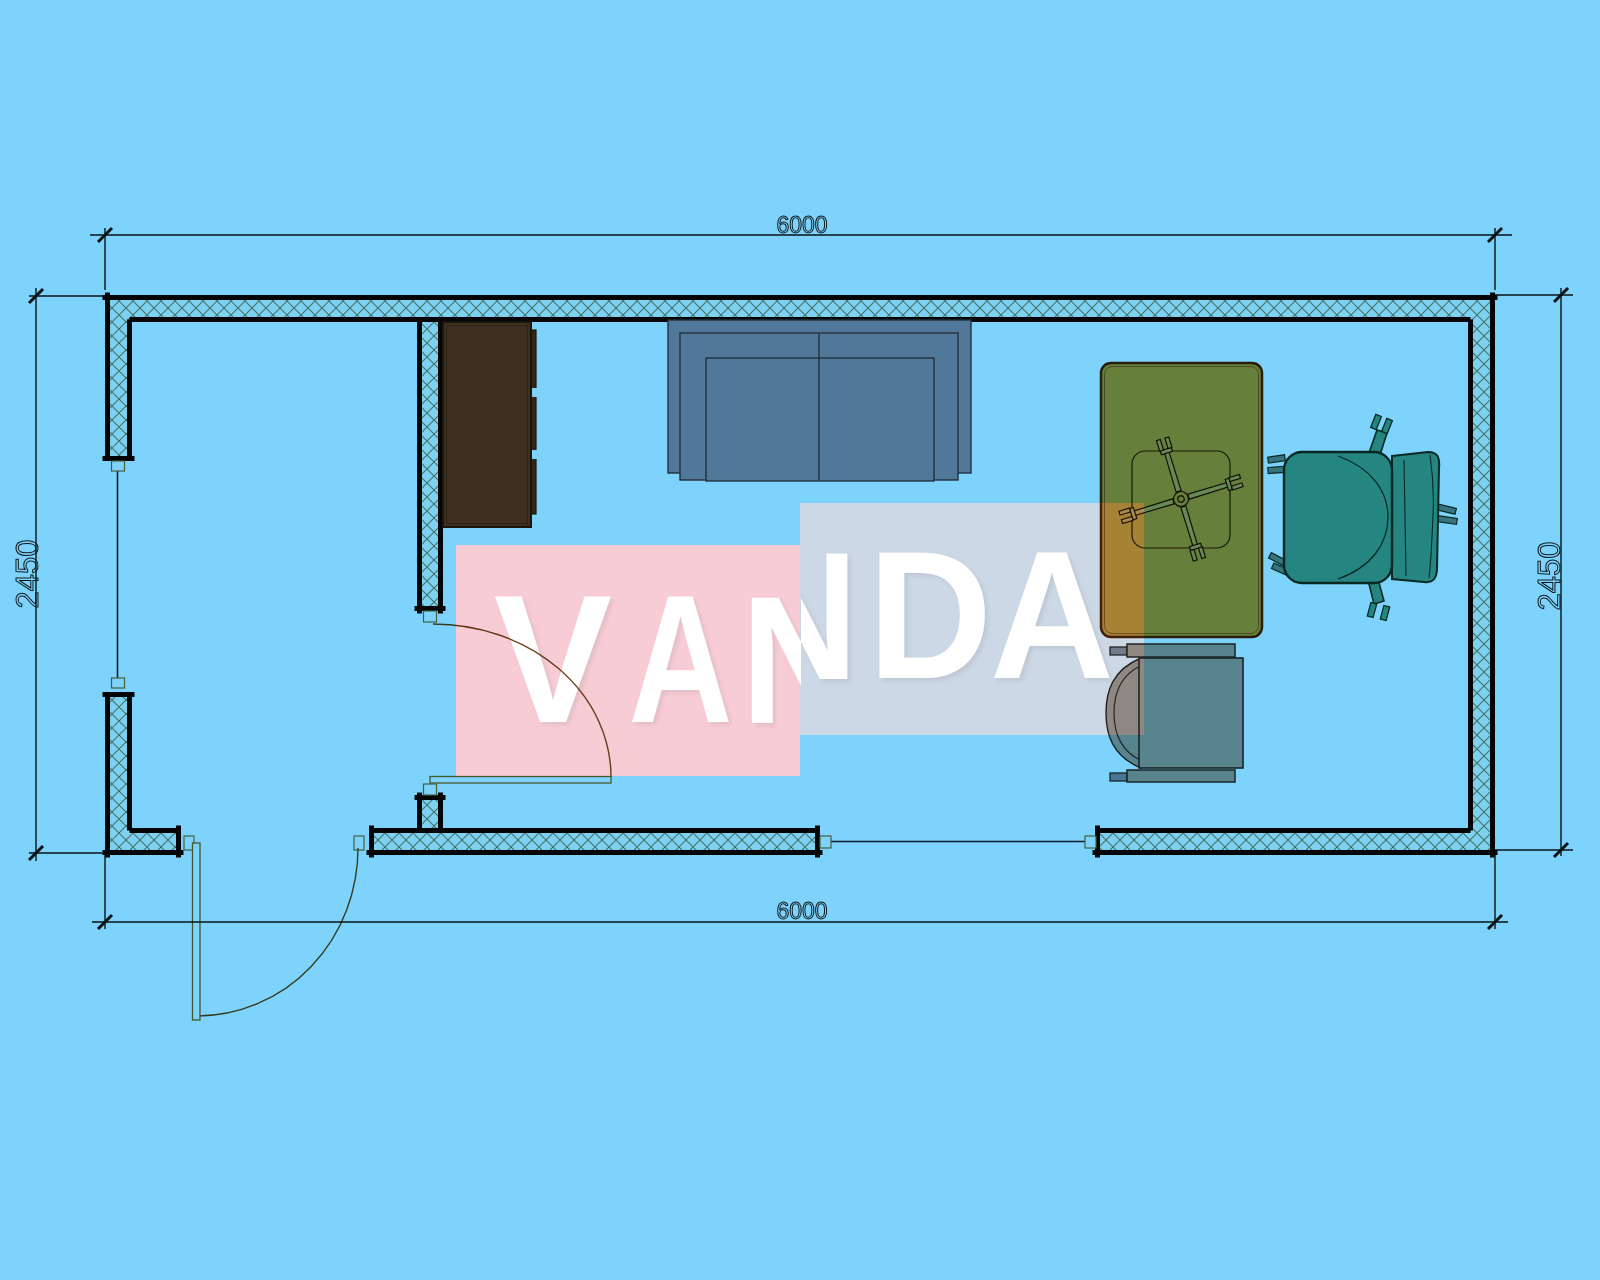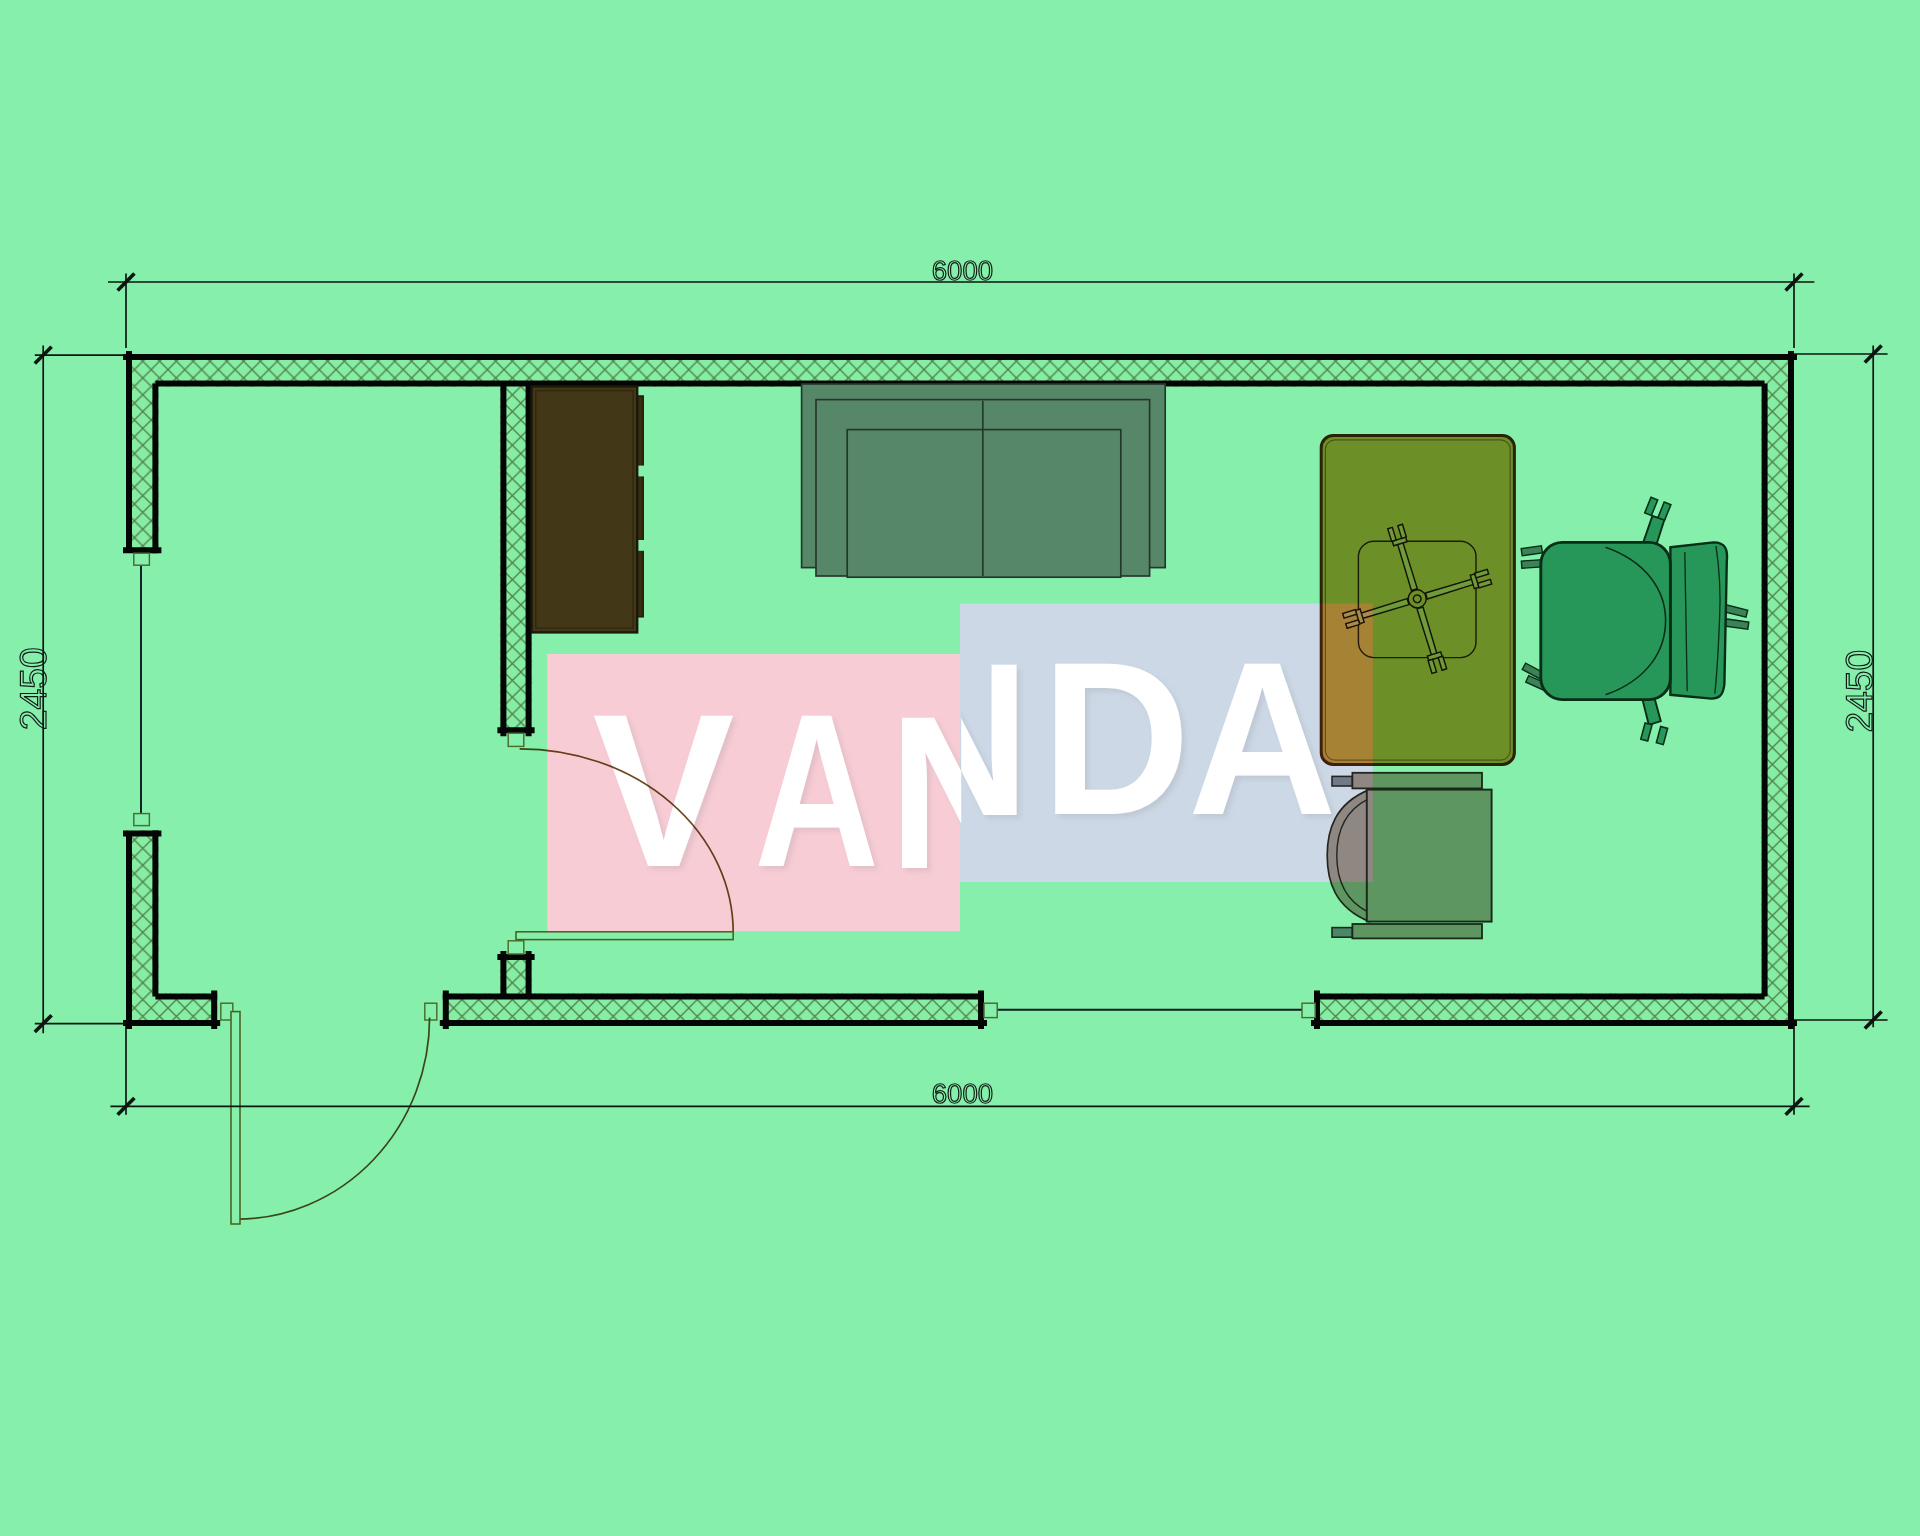--- a/index.html
+++ b/index.html
@@ -1,16 +1,16 @@
 <!DOCTYPE html>
 <html><head>
 <meta charset="utf-8">
 <style>
   html,body{margin:0;padding:0;background:#ffffff;}
-  .page{position:relative;width:1600px;height:1280px;background:#86efac;overflow:hidden;font-family:"Liberation Sans",sans-serif;}
+  .page{position:relative;width:1600px;height:1280px;background:#7dd3fc;overflow:hidden;font-family:"Liberation Sans",sans-serif;}
   .plan{position:absolute;left:0;top:0;mix-blend-mode:multiply;}
   .wm{position:absolute;left:0;top:0;}
 </style>
 </head>
 <body>
 <div class="page">
 
 <div class="wm" style="left:456px;top:545px;width:344px;height:231px;background:#f8ccd4;"></div>
 
 <div class="wm" style="left:800px;top:503px;width:344px;height:232px;background:#ccd8e5;"></div>

